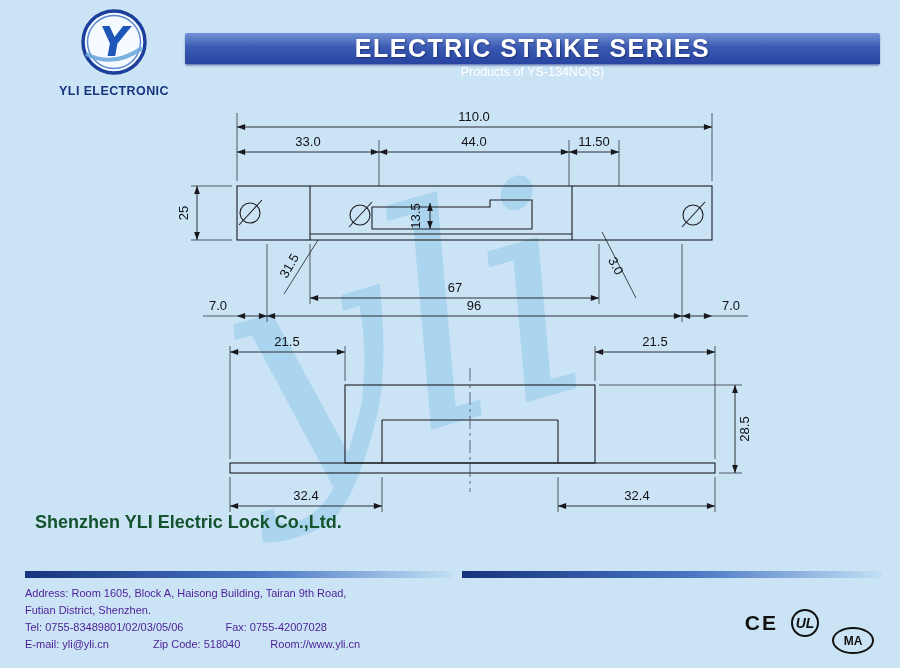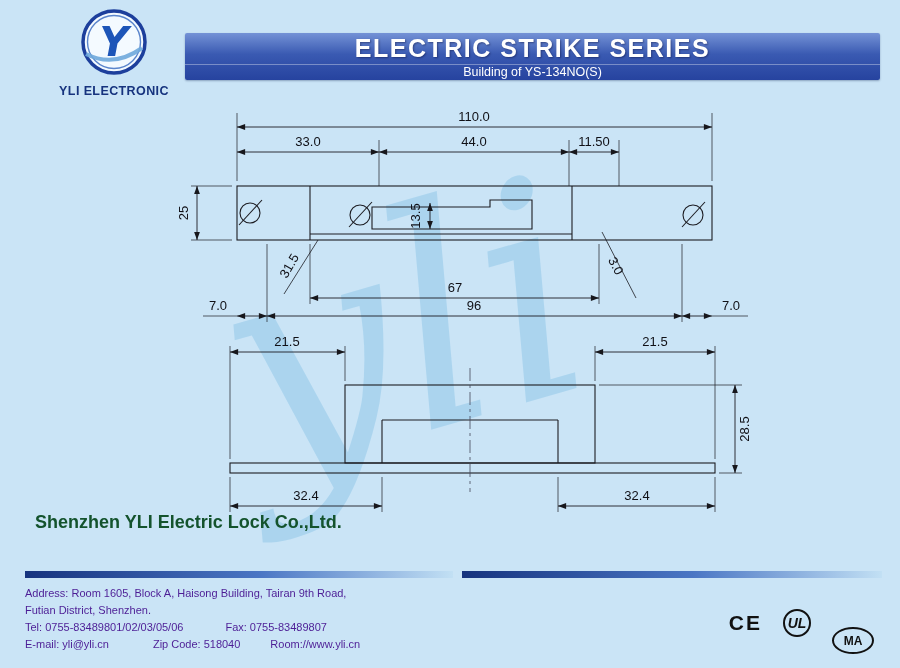--- a/index.html
+++ b/index.html
@@ -3,21 +3,21 @@
 <meta charset="utf-8">
 <style>
   * { margin:0; padding:0; box-sizing:border-box; }
   html,body { width:900px; height:668px; }
   body { font-family:"Liberation Sans",sans-serif; background:#cae4f6; }
   .page { position:relative; width:900px; height:668px; background:#cae4f6; overflow:hidden; }
 
   
   .logo { position:absolute; left:52px; top:6px; width:124px; text-align:center; }
   .logo-name { margin-top:2px; font-size:12.5px; font-weight:bold; color:#16337e; letter-spacing:0.4px; white-space:nowrap; }
-  .banner { position:absolute; left:185px; top:33px; width:695px; height:47px;
+  .banner { position:absolute; left:185px; top:33px; width:695px; height:32px;
             background:linear-gradient(180deg,#7492d6 0%,#3a5ab2 45%,#26439f 100%);
             border-radius:2px; color:#ffffff; text-align:center; box-shadow:0 1px 2px rgba(20,40,90,.35); }
   .banner-title { font-size:25px; font-weight:bold; letter-spacing:1.5px; line-height:31px;
                   text-shadow:1px 1px 2px rgba(0,0,40,.4); }
   .banner-sub { font-size:12.5px; line-height:15px; border-top:1px solid rgba(255,255,255,.35); }
 
   
   .drawing-svg { position:absolute; left:0; top:0; }
   .ol line, .ol rect, .ol circle, .ol path { stroke:#1c1c22; stroke-width:1.1; fill:none; }
   .el line { stroke:#1c1c22; stroke-width:0.7; }
@@ -32,21 +32,21 @@
   .company-name { position:absolute; left:35px; top:512px; font-size:18px; font-weight:bold; color:#14532d; }
   .info-left  { position:absolute; left:25px;  top:571px; width:428px; }
   .info-right { position:absolute; left:462px; top:571px; width:420px; }
   .grad-bar { height:7px; background:linear-gradient(90deg,#16337e 0%,#4a76c4 55%,#c2e0f4 100%); }
   .info-lines { margin-top:7px; font-size:11px; color:#4c1d95; line-height:17px; }
   .contact-row span { display:inline-block; }
   .fax { margin-left:42px; }
   .zip { margin-left:44px; }
   .web { margin-left:30px; }
   .slogan { margin-top:10px; font-size:12.5px; font-weight:bold; color:#0a0a0a; text-align:center; }
-  .cert-row { margin-top:13px; display:flex; justify-content:flex-end; align-items:center; gap:21px; padding-right:8px; }
+  .cert-row { margin-top:13px; display:flex; justify-content:flex-end; align-items:center; gap:13px; padding-right:8px; }
   .ce-mark { font-size:21px; font-weight:bold; letter-spacing:2px; color:#111; }
   .ul-badge { width:28px; height:28px; border:2.2px solid #111; border-radius:50%; display:flex;
               align-items:center; justify-content:center; font-size:14px; font-weight:bold;
               font-style:italic; color:#111; }
   .ma-badge { width:42px; height:27px; border:2.2px solid #111; border-radius:50%; display:flex;
               align-items:center; justify-content:center; font-size:12px; font-weight:bold; color:#111;margin-top:36px; }
 </style>
 </head>
 <body>
 
@@ -168,32 +168,32 @@
       <circle cx="62" cy="36" r="31" fill="#f4faff" stroke="#1d3f9c" stroke-width="3.5"></circle>
       <circle cx="62" cy="36" r="26.5" fill="none" stroke="#5b85cc" stroke-width="1.4"></circle>
       <path d="M34,48 Q62,62 90,42" fill="none" stroke="#6fa8dc" stroke-width="4" opacity="0.9"></path>
       <text x="62" y="50" text-anchor="middle" font-family="DejaVu Sans, sans-serif" font-size="40" font-weight="bold" font-style="italic" fill="#1d55b8">Y</text>
     </svg>
     <div class="logo-name">YLI ELECTRONIC</div>
   </div>
 
   <div class="banner">
     <div class="banner-title">ELECTRIC STRIKE SERIES</div>
-    <div class="banner-sub">Building of YS-134NO(S)</div>
+    <div class="banner-sub">Products of YS-134NO(S)</div>
   </div>
 
   <div class="company-name">Shenzhen YLI Electric Lock Co.,Ltd.</div>
 
   <div class="info-left">
     <div class="grad-bar"></div>
     <div class="info-lines">
       <div>Address: Room 1605, Block A, Haisong Building, Tairan 9th Road,</div>
       <div>Futian District, Shenzhen.</div>
       <div class="contact-row">
-        <span>Tel: 0755-83489801/02/03/05/06</span><span class="fax">Fax: 0755-83489807</span>
+        <span>Tel: 0755-83489801/02/03/05/06</span><span class="fax">Fax: 0755-42007028</span>
       </div>
       <div class="contact-row">
         <span>E-mail: yli@yli.cn</span><span class="zip">Zip Code: 518040</span><span class="web">Room://www.yli.cn</span>
       </div>
     </div>
   </div>
 
   <div class="info-right">
     <div class="grad-bar"></div>
     <div class="cert-row">

